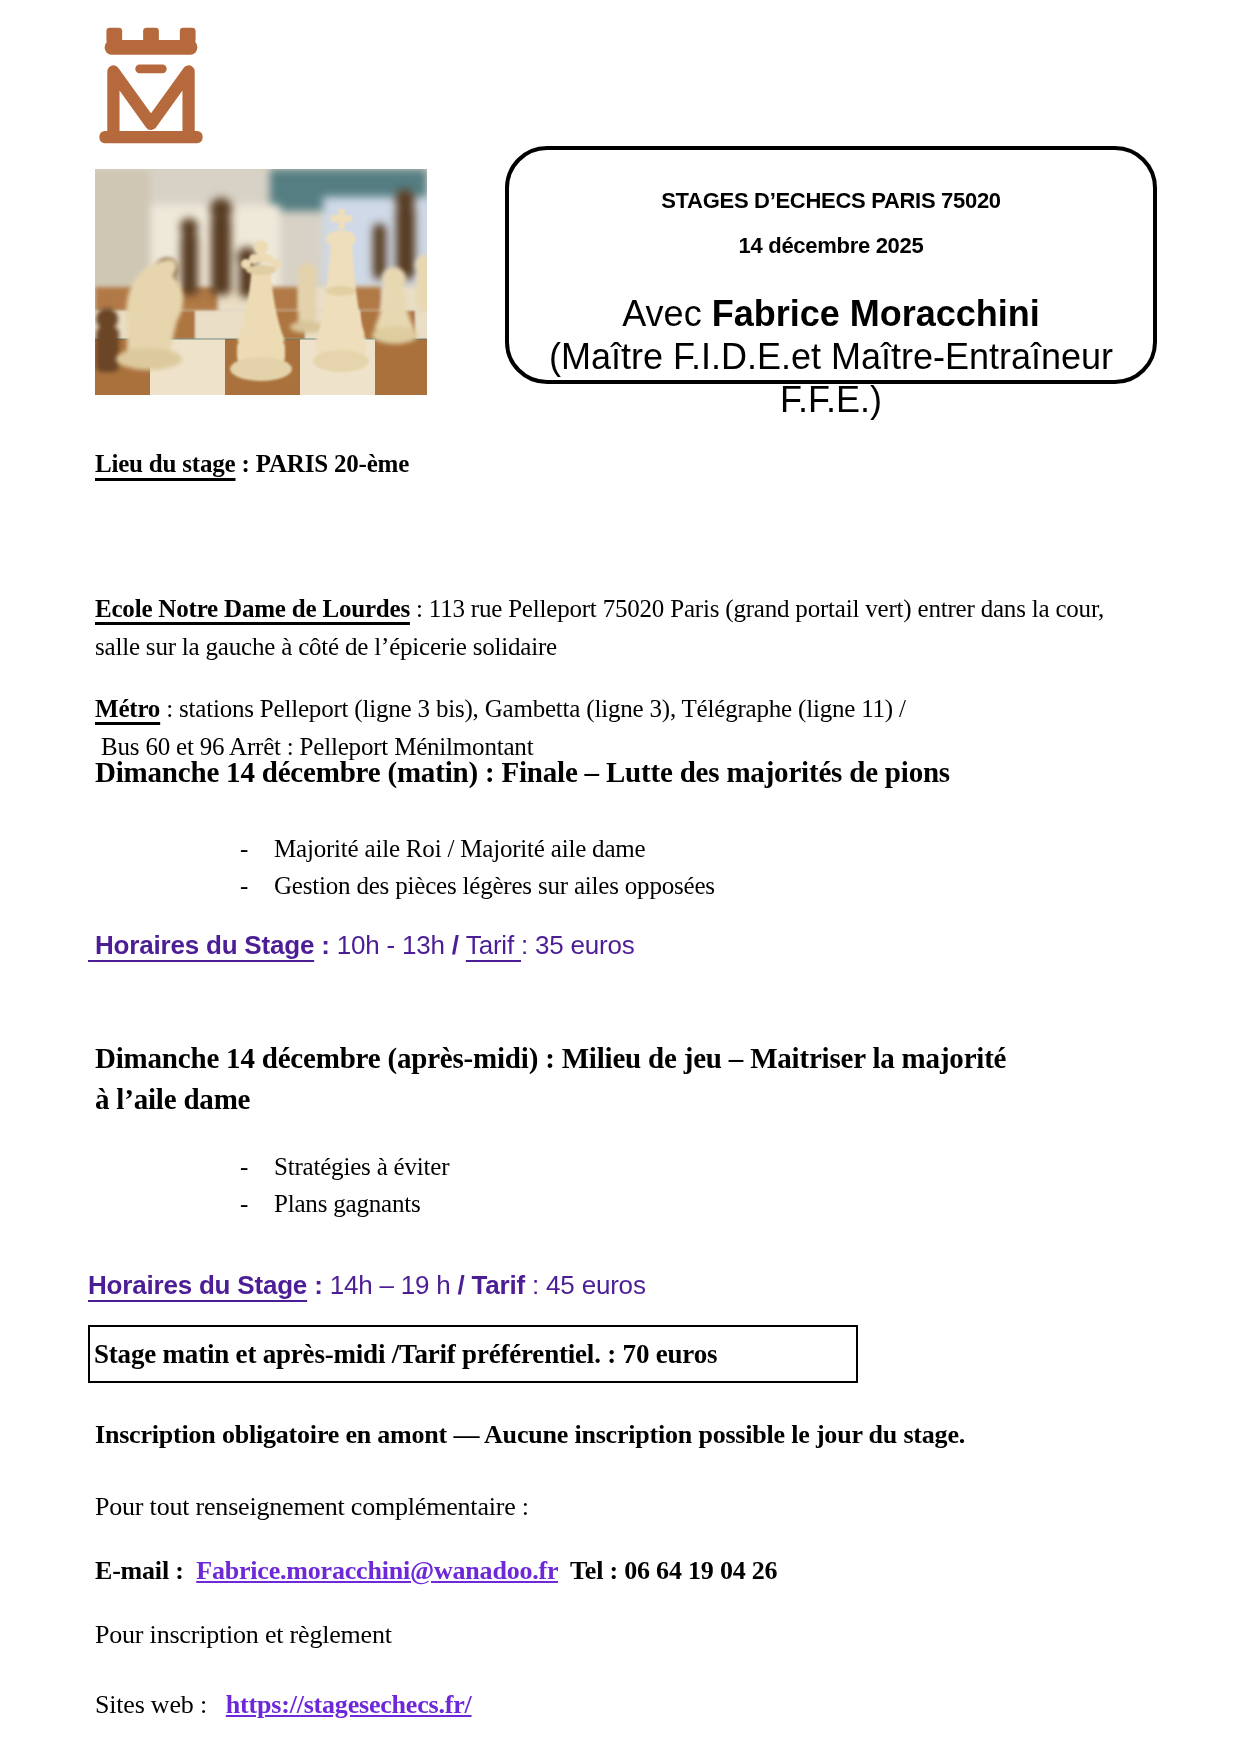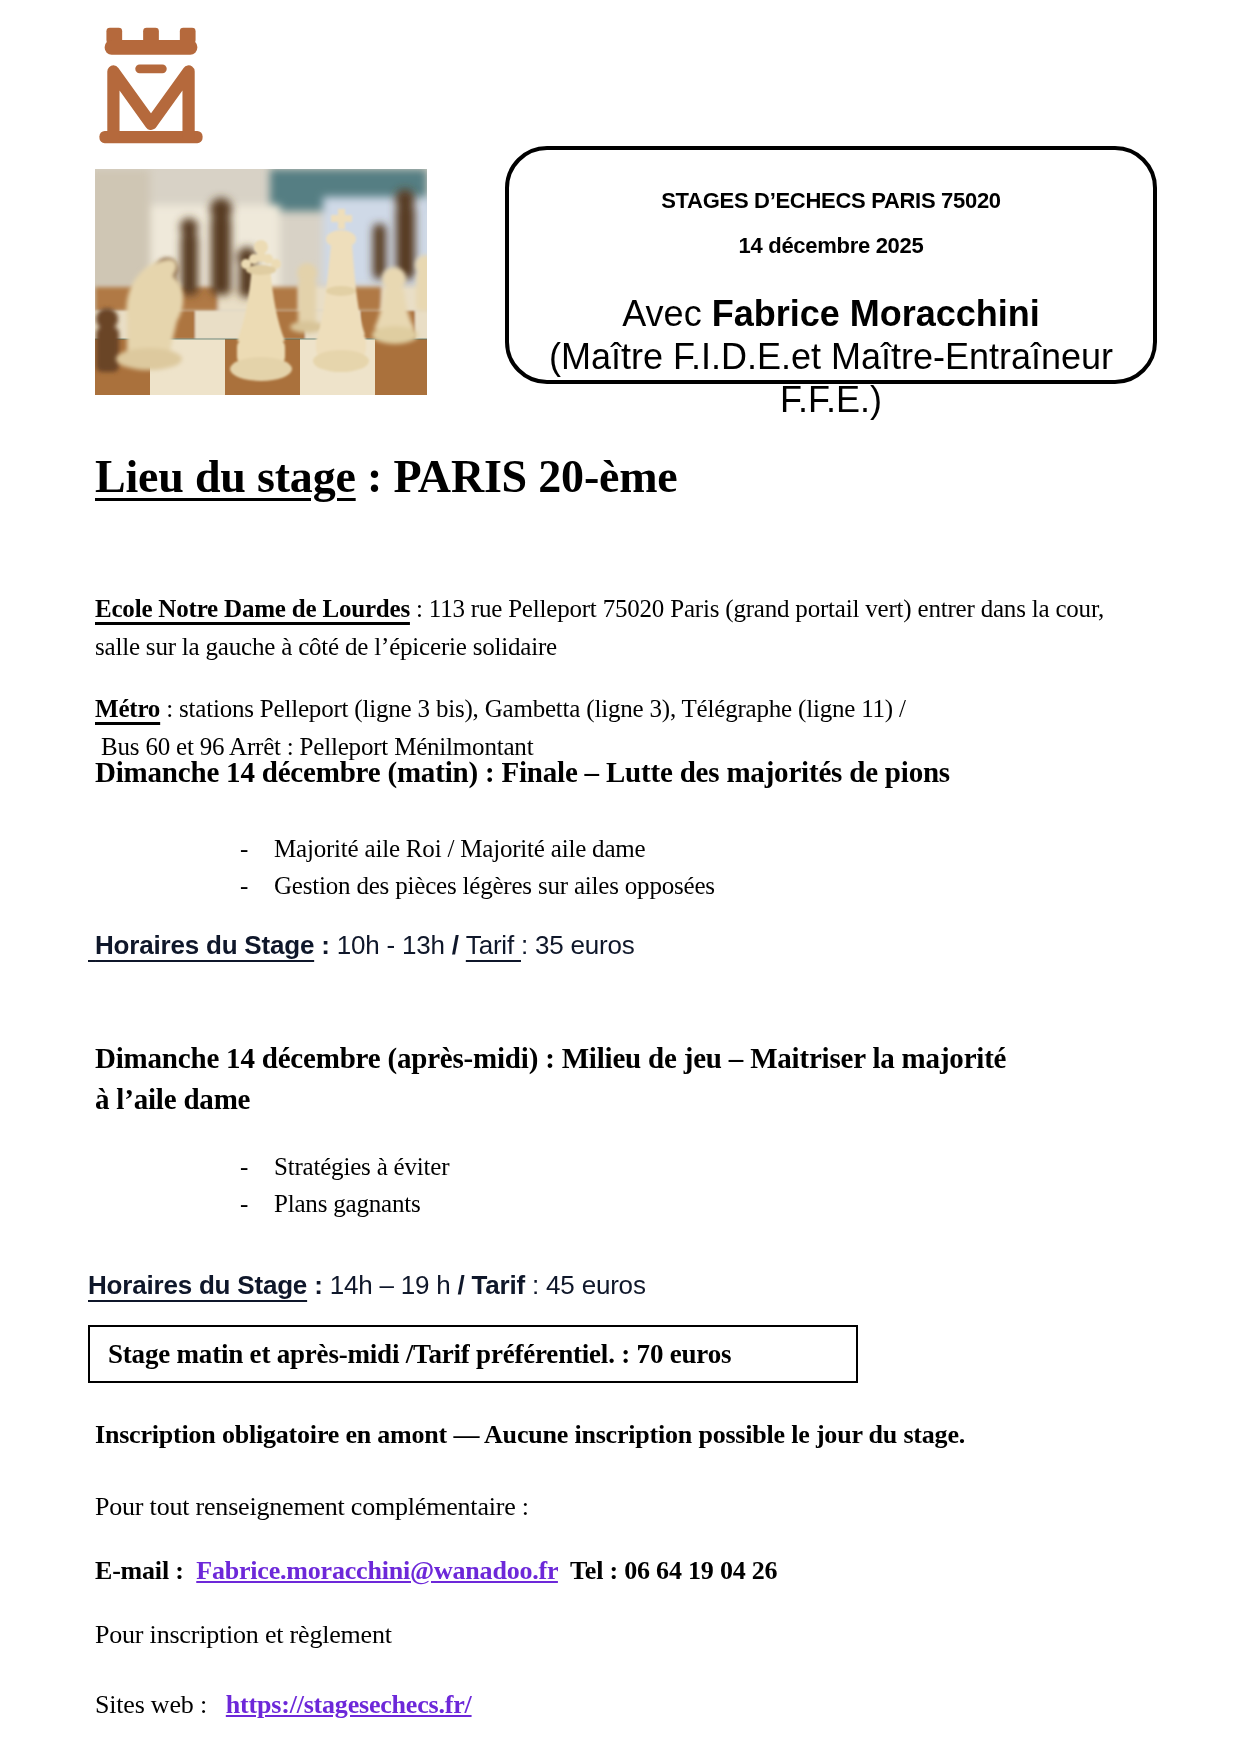--- a/index.html
+++ b/index.html
@@ -22,52 +22,52 @@
     border:4px solid #000;border-radius:42px;
     font-family:"Liberation Sans", sans-serif;text-align:center;
     padding-top:28px;
   }
   .titlebox .t1{font-size:22px;font-weight:600;line-height:45px;letter-spacing:-0.3px;}
   .titlebox .gap{height:24px;}
   .titlebox .t2{font-size:36px;line-height:43px;}
   .titlebox .t2 .strong{font-weight:600;}
 
   
-  .h-lieu{left:95px;top:450px;font-size:46px;font-weight:bold;letter-spacing:-0.2px;}
+  .h-lieu{left:95px;top:450px;font-size:25px;font-weight:bold;letter-spacing:-0.2px;}
   .h-lieu .u{text-decoration:underline;text-decoration-thickness:3px;text-underline-offset:6px;}
   .para{font-size:25px;line-height:38px;letter-spacing:-0.2px;margin-top:48px;}
   .p-ecole{left:95px;top:542px;width:1010px;}
   .p-metro{left:95px;top:642px;width:1010px;white-space:pre-wrap;}
   .bold-u{font-weight:bold;text-decoration:underline;text-decoration-thickness:2.5px;text-underline-offset:5px;}
 
   .h-section{font-size:29px;font-weight:bold;letter-spacing:-0.2px;line-height:41px;}
   .h-matin{left:95px;top:752px;width:1050px;}
   .h-apresmidi{left:95px;top:1038px;width:930px;}
 
   .bullets{font-size:25px;line-height:37px;letter-spacing:-0.2px;}
   .bullets-matin{left:240px;top:830px;}
   .bullets-pm{left:240px;top:1148px;}
   .bullet{display:flex;}
   .bullet .dash{width:34px;flex:0 0 34px;}
 
   
   .sched{
-    font-family:"Liberation Sans", sans-serif;color:#0f172a;
+    font-family:"Liberation Sans", sans-serif;color:#4c1d95;
     font-size:26px;white-space:pre-wrap;letter-spacing:-0.2px;
   }
   .sched1{left:88px;top:930px;}
   .sched2{left:88px;top:1270px;}
   .sched .lbl{font-weight:bold;text-decoration:underline;text-decoration-thickness:2px;text-underline-offset:6px;}
   .sched .b{font-weight:bold;}
   .sched .u{text-decoration:underline;text-decoration-thickness:2px;text-underline-offset:6px;}
 
   
   .combobox{
     left:88px;top:1325px;width:770px;height:58px;box-sizing:border-box;
-    border:2px solid #000;display:flex;align-items:center;padding-left:18px;
+    border:2px solid #000;display:flex;align-items:center;padding-left:4px;
     font-size:27px;font-weight:bold;letter-spacing:-0.2px;
   }
 
   .line26{font-size:26px;letter-spacing:-0.2px;white-space:pre-wrap;}
   .l-inscription{left:95px;top:1420px;font-weight:bold;}
   .l-pourtout{left:95px;top:1492px;}
   .l-email{left:95px;top:1556px;font-weight:bold;}
   .l-pourinscription{left:95px;top:1620px;}
   .l-sites{left:95px;top:1690px;}
   a.lnk{color:#6d28d9;font-weight:bold;text-decoration:underline;cursor:pointer;}

